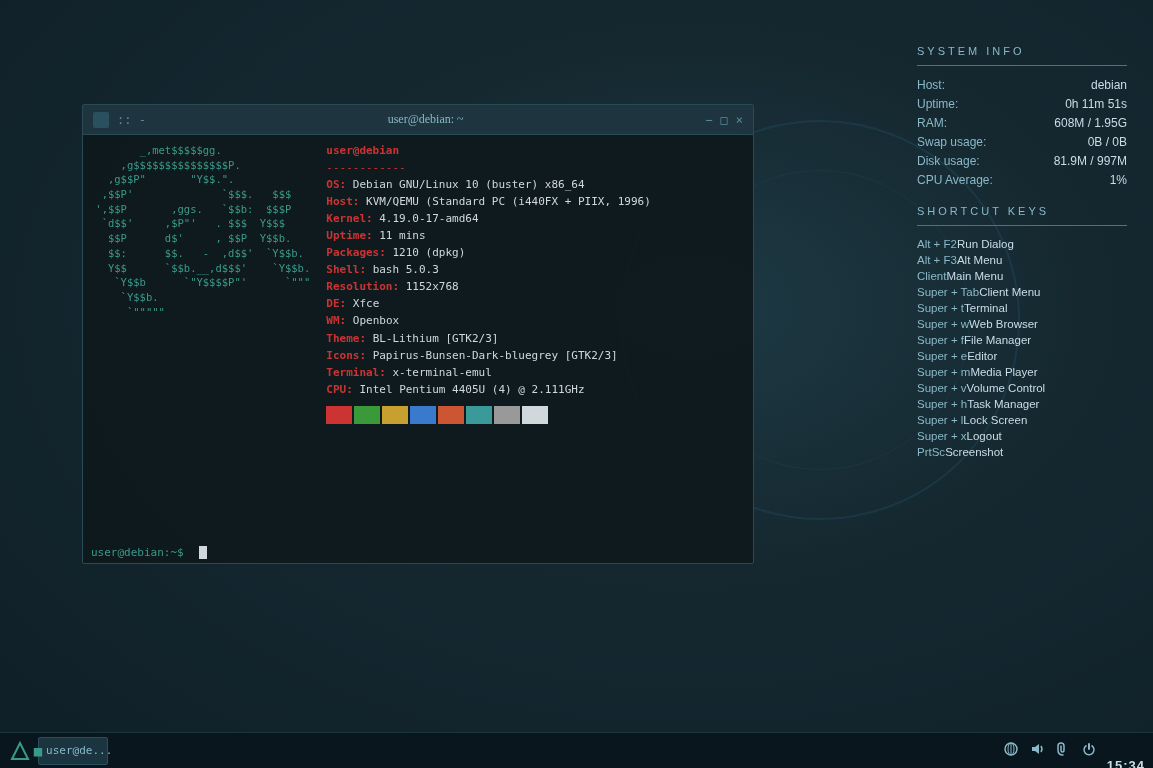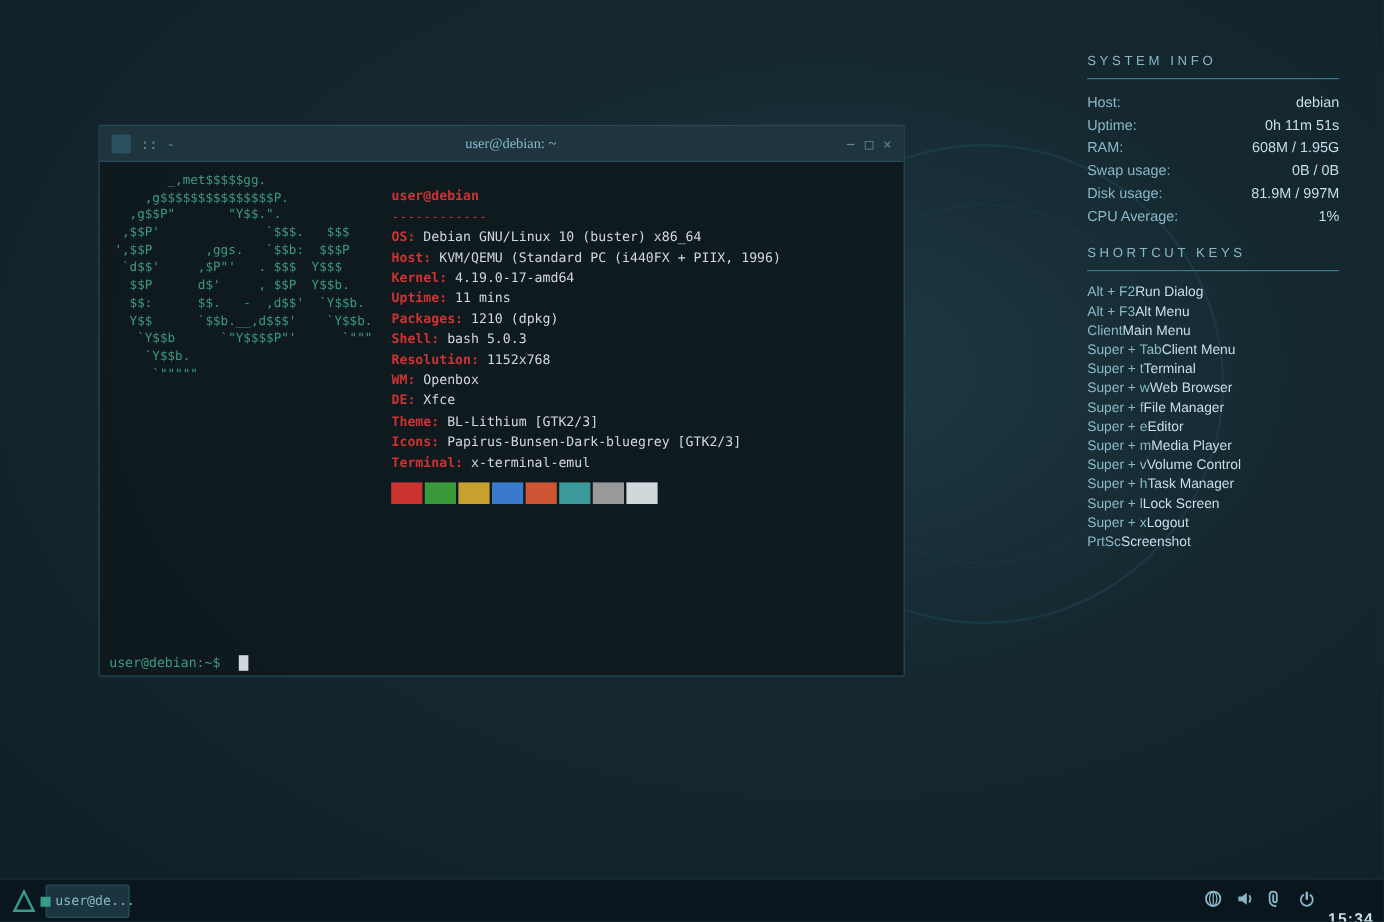--- a/index.html
+++ b/index.html
@@ -110,21 +110,21 @@
       padding: 8px 6px;
       color: #3a9a8a;
       font-size: 10.5px;
       line-height: 1.4;
       white-space: pre;
       min-width: 230px;
     }
 
     
     .neofetch-info {
-      padding: 20px 10px;
+      padding: 7px 10px;
       flex: 1;
       font-size: 11px;
       line-height: 1.55;
     }
 
     .neofetch-info .prompt {
       color: #cc3333;
       font-weight: bold;
     }
 
@@ -180,21 +180,21 @@
     }
 
     @keyframes blink {
       50% { opacity: 0; }
     }
 
     
     .system-info-panel {
       position: absolute;
       top: 45px;
-      right: 37px;
+      right: 26px;
       width: 210px;
       color: #8ab8c8;
       font-family: sans-serif;
       font-size: 12px;
     }
 
     .panel-title {
       letter-spacing: 3px;
       color: #8ab8c8;
       font-size: 11px;
@@ -359,25 +359,26 @@
         <span class="prompt">user@debian</span>
       </div>
       <div class="info-line separator" style="color:#cc3333">------------</div>
       <div class="info-line"><span class="info-key">OS: </span><span class="info-val">Debian GNU/Linux 10 (buster) x86_64</span></div>
       <div class="info-line"><span class="info-key">Host: </span><span class="info-val">KVM/QEMU (Standard PC (i440FX + PIIX, 1996)</span></div>
       <div class="info-line"><span class="info-key">Kernel: </span><span class="info-val">4.19.0-17-amd64</span></div>
       <div class="info-line"><span class="info-key">Uptime: </span><span class="info-val">11 mins</span></div>
       <div class="info-line"><span class="info-key">Packages: </span><span class="info-val">1210 (dpkg)</span></div>
       <div class="info-line"><span class="info-key">Shell: </span><span class="info-val">bash 5.0.3</span></div>
       <div class="info-line"><span class="info-key">Resolution: </span><span class="info-val">1152x768</span></div>
+      <div class="info-line"><span class="info-key">DE: </span><span class="info-val">Xfce</span></div>
       <div class="info-line"><span class="info-key">WM: </span><span class="info-val">Openbox</span></div>
-      <div class="info-line"><span class="info-key">DE: </span><span class="info-val">Xfce</span></div>
       <div class="info-line"><span class="info-key">Theme: </span><span class="info-val">BL-Lithium [GTK2/3]</span></div>
       <div class="info-line"><span class="info-key">Icons: </span><span class="info-val">Papirus-Bunsen-Dark-bluegrey [GTK2/3]</span></div>
       <div class="info-line"><span class="info-key">Terminal: </span><span class="info-val">x-terminal-emul</span></div>
+      <div class="info-line"><span class="info-key">CPU: </span><span class="info-val">Intel Pentium 4405U (4) @ 2.111GHz</span></div>
 
       <div class="color-swatches">
         <div class="swatch" style="background:#cc3333"></div>
         <div class="swatch" style="background:#3a9a3a"></div>
         <div class="swatch" style="background:#c8a030"></div>
         <div class="swatch" style="background:#3a7acc"></div>
         <div class="swatch" style="background:#cc5533"></div>
         <div class="swatch" style="background:#3a9a9a"></div>
         <div class="swatch" style="background:#999999"></div>
         <div class="swatch" style="background:#d0d8dc"></div>

